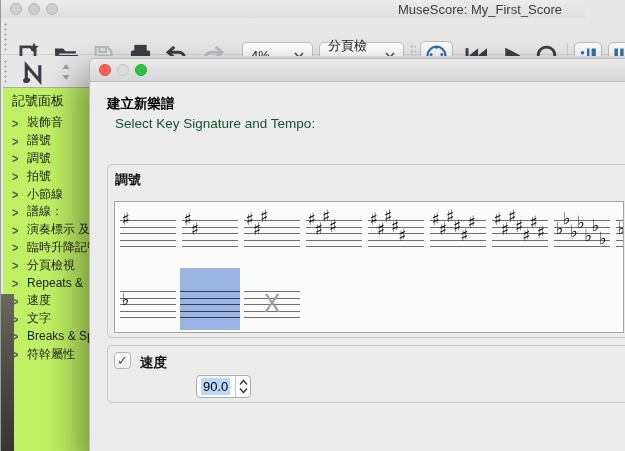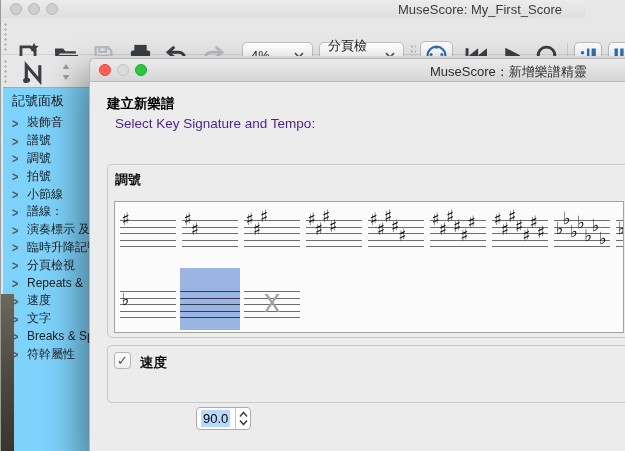--- a/index.html
+++ b/index.html
@@ -19,34 +19,34 @@
   .toolbar2{position:absolute;left:0;top:56px;width:625px;height:31px;background:#e7e7e7;}
   .handle{position:absolute;width:6px;background-image:radial-gradient(circle,#b5b5b5 1px,transparent 1.4px);background-size:5px 5px;}
   .tbtn{position:absolute;display:flex;align-items:center;justify-content:center;}
   .combo{position:absolute;top:24px;height:26px;background:linear-gradient(#ffffff,#f4f4f4);border:1px solid #c2c2c2;border-radius:5px;display:flex;align-items:center;padding:0 8px;font-size:13px;color:#1e1e1e;gap:8px;}
   .combo .cv{flex:1;}
   .bordered{background:linear-gradient(#fdfdfd,#f1f1f1);border:1px solid #bdbdbd;border-radius:5px;}
   .vsep{position:absolute;top:25px;width:1px;height:24px;background:#cccccc;}
   .dotsep{position:absolute;top:26px;width:6px;height:22px;background-image:radial-gradient(circle,#bdbdbd 1px,transparent 1.3px);background-size:4px 5px;}
 
   
-  .palette{position:absolute;left:2px;top:87px;width:86px;height:364px;background:#7dd3fc;border-top:1px solid #aaaaaa;overflow:hidden;}
+  .palette{position:absolute;left:2px;top:87px;width:86px;height:364px;background:#bef264;border-top:1px solid #aaaaaa;overflow:hidden;}
   .pal-header{font-size:13px;color:#141414;padding:4px 0 4px 9px;white-space:nowrap;}
   .pal-item{height:17.8px;display:flex;align-items:center;white-space:nowrap;overflow:hidden;}
   .chev{width:12px;margin-left:9px;color:#555;font-size:11px;font-weight:700;transform:scaleY(1.15);flex:0 0 auto;}
   .pal-label{font-size:12px;color:#222;margin-left:3px;}
   .desktop-strip{position:absolute;left:0;top:294px;width:13px;height:157px;background:linear-gradient(#6b685c,#4a4840 55%,#37352e);z-index:5;}
 
   
   .dialog{position:absolute;left:88px;top:58px;width:560px;height:400px;background:#ececec;border-radius:6px 6px 0 0;box-shadow:-12px 14px 34px rgba(0,0,0,.38);z-index:10;border:1px solid #b8b8b8;border-bottom:none;}
   .dlg-titlebar{position:absolute;left:0;top:0;right:0;height:23px;background:linear-gradient(#ebebeb,#d6d6d6);border-bottom:1px solid #bcbcbc;border-radius:5px 5px 0 0;}
   .dl{position:absolute;top:5px;width:12px;height:12px;border-radius:50%;}
   .dlg-title{position:absolute;left:340px;top:4px;font-size:13px;color:#2e2e2e;white-space:nowrap;}
   .dlg-heading{position:absolute;left:17px;top:36px;font-size:13.5px;font-weight:700;color:#000000;}
-  .dlg-sub{position:absolute;left:25px;top:57px;font-size:13.5px;color:#4c1d95;}
+  .dlg-sub{position:absolute;left:25px;top:57px;font-size:13.5px;color:#14532d;}
 
   .groupbox{position:absolute;left:17px;width:530px;border:1px solid #c9c9c9;border-radius:5px;background:#ececec;}
   .gb-label{position:absolute;left:7px;top:6px;font-size:13px;font-weight:700;color:#111;}
 
   .keyframe{position:absolute;left:6px;top:36px;width:510px;height:132px;background:#fbfbfb;border:1px solid #a3a3a3;overflow:hidden;}
   .keycell{position:absolute;}
   .keycell.selected{background:var(--sel-blue);margin-left:-2px;padding-left:2px;width:60px !important;}
   .staff{position:absolute;left:0;right:0;height:27.5px;background:repeating-linear-gradient(to bottom,#6e6e6e 0 1px,transparent 1px 6.6px);}
   .keycell.selected .staff{background:repeating-linear-gradient(to bottom,#2f3b52 0 1px,transparent 1px 6.6px);}
   .acc{position:absolute;font-size:17px;line-height:17px;color:#0c0c0c;font-family:"DejaVu Sans",sans-serif;}
@@ -271,21 +271,20 @@
         </div>
       </div>
   </div>
   <div class="desktop-strip"></div>
 
   <div class="dialog">
     <div class="dlg-titlebar">
       <span class="dl" style="left:9px;background:#ff5f57;border:1px solid #e24640;"></span>
       <span class="dl" style="left:27px;background:#dcdcdc;border:1px solid #c3c3c3;"></span>
       <span class="dl" style="left:45px;background:#28c840;border:1px solid #1ea832;"></span>
-      <span class="dlg-title">MuseScore：新增樂譜精靈</span>
     </div>
 
     <div class="dlg-heading">建立新樂譜</div>
     <div class="dlg-sub">Select Key Signature and Tempo:</div>
 
     <div class="groupbox" style="top:105px;height:174px;">
       <div class="gb-label">調號</div>
       <div class="keyframe">
           <div class="keycell" style="left: 5px; top: 5px; width: 56px; height: 56px;">
             <div class="staff" style="top: 13px;"></div>
@@ -362,21 +361,21 @@
             <span class="openx">X</span>
           </div>
         </div>
     </div>
 
     <div class="groupbox" style="top:286px;height:58px;">
       <div class="checkbox checked" style="left:6px;top:6px;">
         <span class="check">✓</span>
       </div>
       <div class="cb-label" style="left:32px;top:8px;">速度</div>
-      <div class="spinbox" style="left:88px;top:29px;margin-top:32px;">
+      <div class="spinbox" style="left:88px;top:29px;">
         <span class="bpm-text">90.0</span>
         <span class="stepper">
           <svg width="9" height="7" viewBox="0 0 9 7">
               <polyline points="1,5.5 4.5,1.5 8,5.5" fill="none" stroke="#444" stroke-width="1.6"></polyline>
             </svg>
           <svg width="9" height="7" viewBox="0 0 9 7">
               <polyline points="1,1.5 4.5,5.5 8,1.5" fill="none" stroke="#444" stroke-width="1.6"></polyline>
             </svg>
         </span>
       </div>

